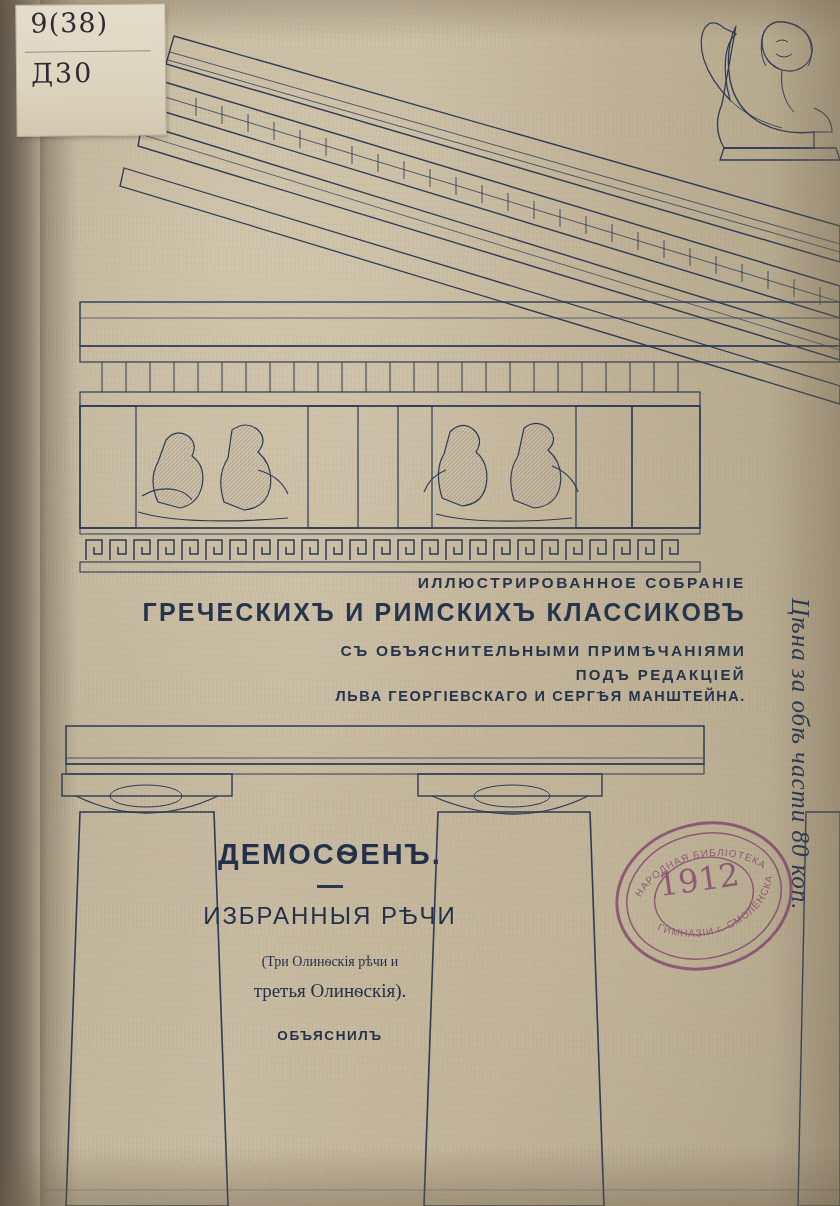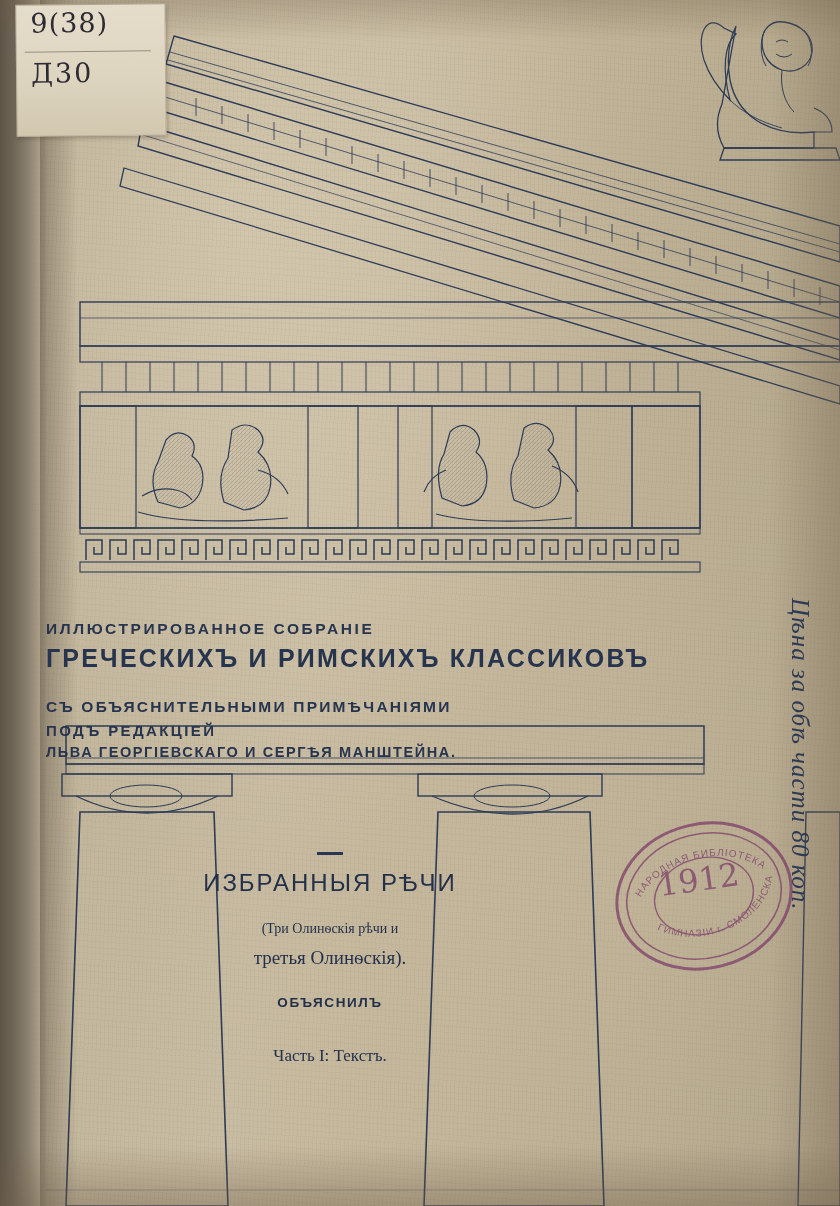--- a/index.html
+++ b/index.html
@@ -62,26 +62,26 @@
   #label .l2{top:52px;font-size:27px;letter-spacing:2px;}
 
   
   #engraving{
     position:absolute;left:46px;top:0;width:794px;height:1206px;
   }
   .ink{ stroke:#2d3b56; fill:none; }
 
   
   #series{
-    position:absolute;left:46px;top:620px;width:700px;text-align:left;
+    position:absolute;left:46px;top:574px;width:700px;text-align:right;
     color:#27344d;
   }
   #series .s1{font-family:"Liberation Sans",sans-serif;font-size:15.5px;letter-spacing:2.6px;font-weight:700;}
   #series .s2{font-family:"Liberation Sans",sans-serif;font-size:25px;letter-spacing:2.2px;font-weight:700;margin-top:6px;}
-  #series .s3{font-family:"Liberation Sans",sans-serif;font-size:15.5px;letter-spacing:2.2px;font-weight:700;margin-top:25px;}
+  #series .s3{font-family:"Liberation Sans",sans-serif;font-size:15.5px;letter-spacing:2.2px;font-weight:700;margin-top:15px;}
   #series .s4{font-family:"Liberation Sans",sans-serif;font-size:15px;letter-spacing:2.4px;font-weight:700;margin-top:6px;}
   #series .s5{font-family:"Liberation Sans",sans-serif;font-size:14.5px;letter-spacing:1.6px;font-weight:700;margin-top:5px;}
 
   #title-block{
     position:absolute;left:150px;top:838px;width:360px;text-align:center;color:#243049;
   }
   #title-block .author{font-family:"Liberation Sans",sans-serif;font-size:29px;font-weight:700;letter-spacing:2px;}
   #title-block .dash{width:26px;height:3px;background:#2b3750;margin:14px auto 14px auto;}
   #title-block .work{font-family:"Liberation Sans",sans-serif;font-size:24px;font-weight:400;letter-spacing:2px;}
   #title-block .sub1{font-family:"Liberation Serif",serif;font-size:14px;margin-top:24px;}
@@ -283,26 +283,26 @@
 
   <div id="series">
     <div class="s1">ИЛЛЮСТРИРОВАННОЕ СОБРАНIЕ</div>
     <div class="s2">ГРЕЧЕСКИХЪ И РИМСКИХЪ КЛАССИКОВЪ</div>
     <div class="s3">СЪ ОБЪЯСНИТЕЛЬНЫМИ ПРИМѢЧАНIЯМИ</div>
     <div class="s4">ПОДЪ РЕДАКЦIЕЙ</div>
     <div class="s5">ЛЬВА ГЕОРГIЕВСКАГО И СЕРГѢЯ МАНШТЕЙНА.</div>
   </div>
 
   <div id="title-block">
+    <div class="author">ДЕМОСѲЕНЪ.</div>
     <div class="dash"></div>
     <div class="work">ИЗБРАННЫЯ РѢЧИ</div>
     <div class="sub1">(Три Олинѳскія рѣчи и</div>
     <div class="sub2">третья Олинѳскія).</div>
     <div class="expl">ОБЪЯСНИЛЪ</div>
-    <div class="part">Часть I: Текстъ.</div>
   </div>
 
   <div id="price">Цѣна за обѣ части 80 коп.</div>
 
   <div id="stamp">
     <svg width="192" height="192" viewBox="0 0 192 192">
       <ellipse cx="96" cy="96" rx="88" ry="72" fill="none" stroke="#7b3a66" stroke-width="3"></ellipse>
       <ellipse cx="96" cy="96" rx="78" ry="62" fill="none" stroke="#7b3a66" stroke-width="1.6"></ellipse>
       <ellipse cx="96" cy="96" rx="50" ry="38" fill="none" stroke="#7b3a66" stroke-width="1.4"></ellipse>
       <path id="arcTop" d="M22,100 A 78 62 0 0 1 170,100" fill="none"></path>

